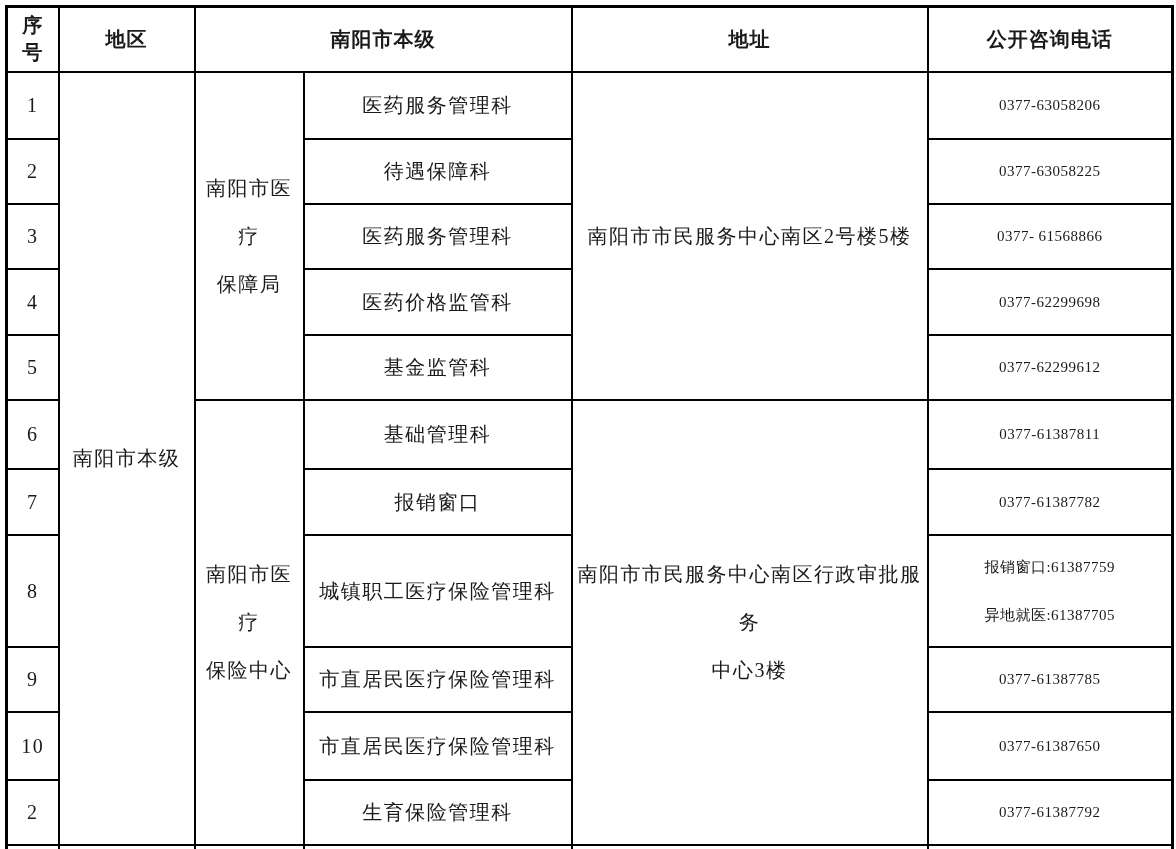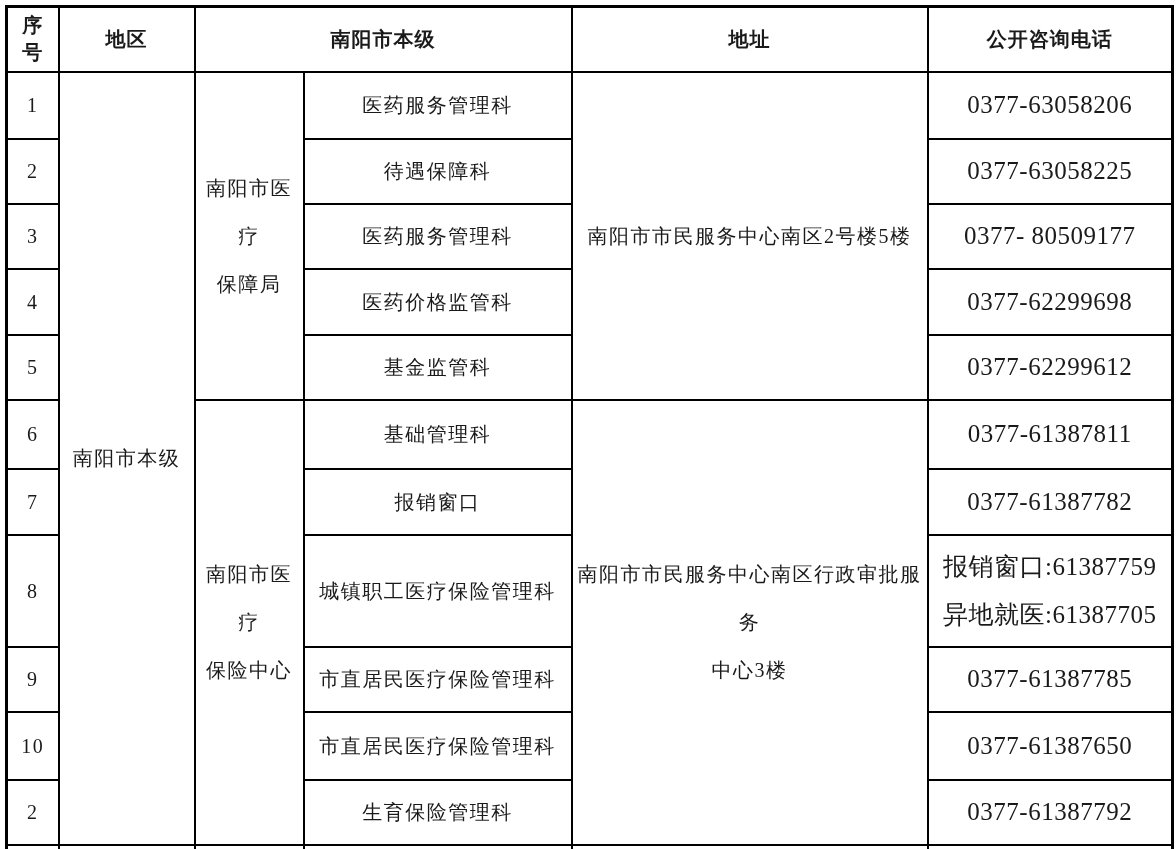--- a/index.html
+++ b/index.html
@@ -44,21 +44,21 @@
     font-size: 20px;
     font-weight: bold;
     letter-spacing: 1px;
   }
   td.cjk {
     font-size: 20px;
     letter-spacing: 1.5px;
     line-height: 48px;
   }
   td.num {
-    font-size: 25px;
+    font-size: 15px;
     letter-spacing: 0.5px;
     line-height: 48px;
   }
   td.multiline {
     white-space: pre-line;
     border-radius: 32px;
   }
 </style>
 </head>
 <body>
@@ -95,21 +95,21 @@
 
     <tr style="height:65px;">
       <td class="cjk">2</td>
       <td class="cjk">待遇保障科</td>
       <td class="num">0377-63058225</td>
     </tr>
 
     <tr style="height:65px;">
       <td class="cjk">3</td>
       <td class="cjk">医药服务管理科</td>
-      <td class="num">0377- 80509177</td>
+      <td class="num">0377- 61568866</td>
     </tr>
 
     <tr style="height:66px;">
       <td class="cjk">4</td>
       <td class="cjk">医药价格监管科</td>
       <td class="num">0377-62299698</td>
     </tr>
 
     <tr style="height:65px;">
       <td class="cjk">5</td>

